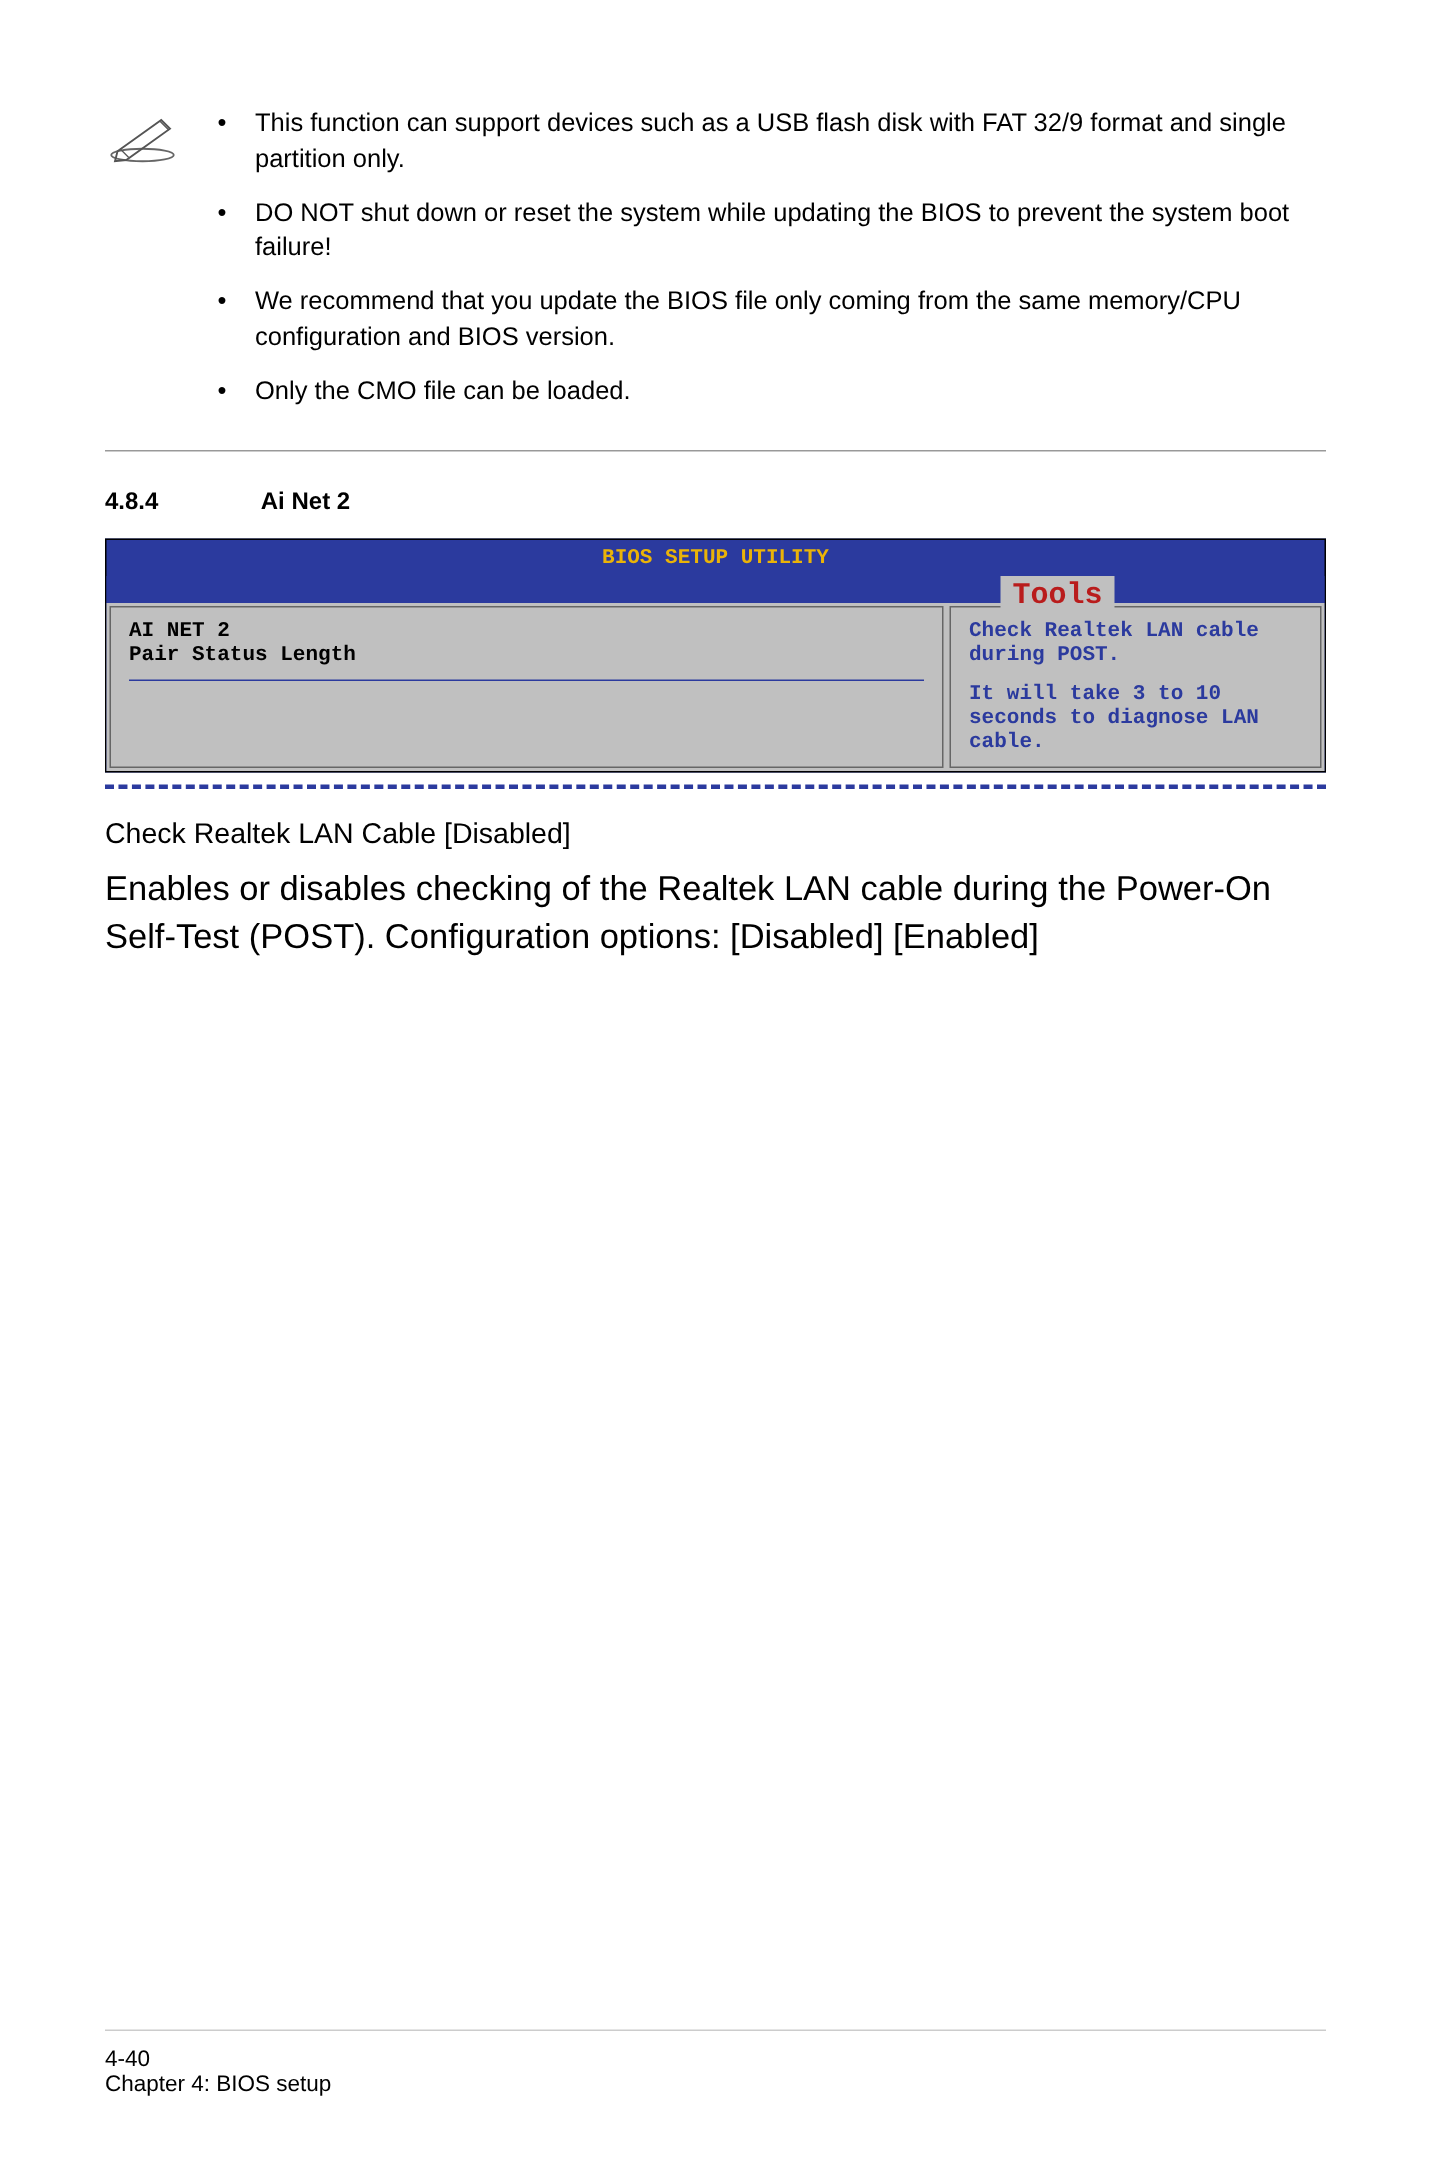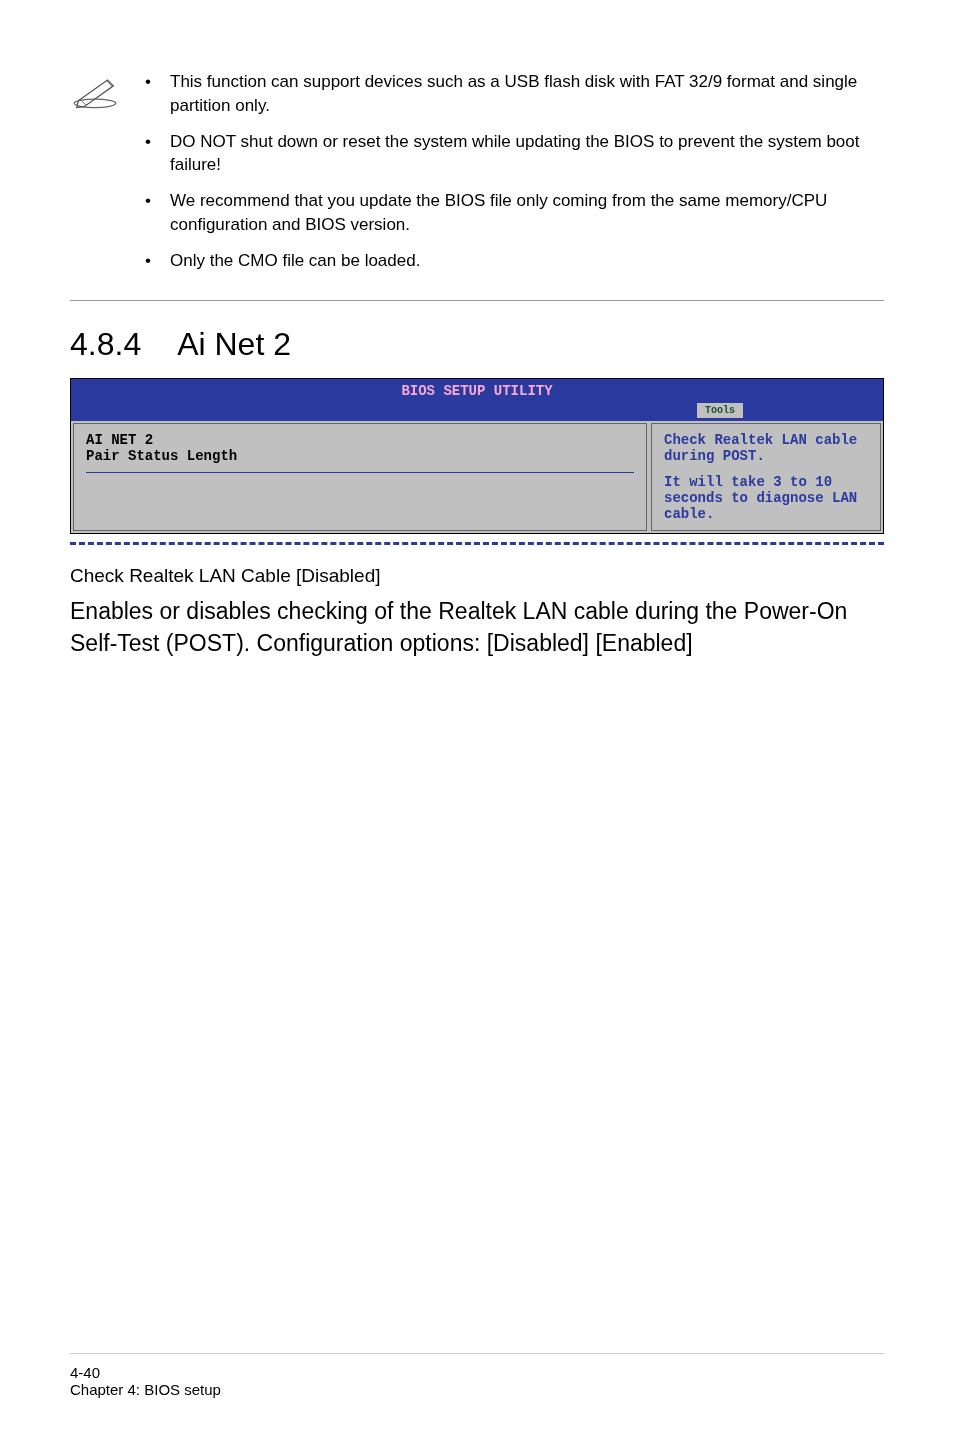--- a/index.html
+++ b/index.html
@@ -45,75 +45,75 @@
     }
     .bullet {
       width: 30px;
       flex-shrink: 0;
       padding-left: 5px;
     }
     .note-text {
       flex: 1;
     }
     .section-title {
-      font-size: 32px;
-      font-weight: normal;
+      font-size: 16px;
+      font-weight: bold;
       margin: 25px 0 15px 0;
     }
     .section-number {
       display: inline-block;
       width: 100px;
     }
     .bios-box {
       background: #2b3a9e;
       border: 1px solid #000;
       margin-bottom: 8px;
       position: relative;
       padding: 0;
     }
     .bios-title {
-      color: #f9a8d4;
+      color: #eab308;
       font-family: 'Courier New', monospace;
       font-weight: bold;
       font-size: 14px;
       text-align: center;
       padding: 4px 0;
     }
     .bios-header-row {
       background: #2b3a9e;
       display: flex;
       justify-content: center;
       position: relative;
       height: 18px;
     }
     .tools-tab {
       background: #c0c0c0;
-      color: #14532d;
-      font-family: 'Courier New', monospace;
-      font-weight: bold;
-      font-size: 10px;
+      color: #b91c1c;
+      font-family: 'Courier New', monospace;
+      font-weight: bold;
+      font-size: 20px;
       padding: 2px 8px;
       position: absolute;
       right: 140px;
       top: 0;
       border-bottom: none;
     }
     .bios-body {
       display: flex;
       background: #c0c0c0;
     }
     .bios-left {
       flex: 1;
       background: #c0c0c0;
       padding: 8px 12px;
       border: 1px solid #666;
       margin: 2px;
     }
     .bios-right {
-      width: 230px;
+      width: 248px;
       background: #c0c0c0;
       padding: 8px 12px;
       border: 1px solid #666;
       margin: 2px;
     }
     .bios-text {
       font-family: 'Courier New', monospace;
       font-weight: bold;
       font-size: 14px;
       color: #2b3a9e;

